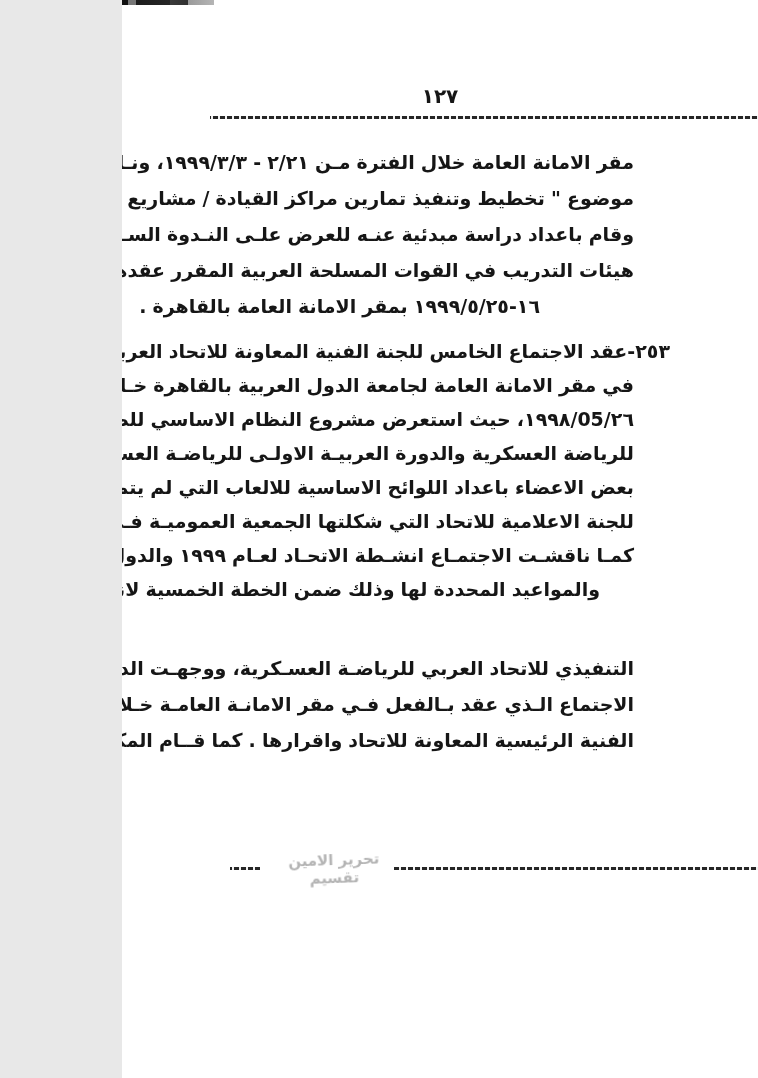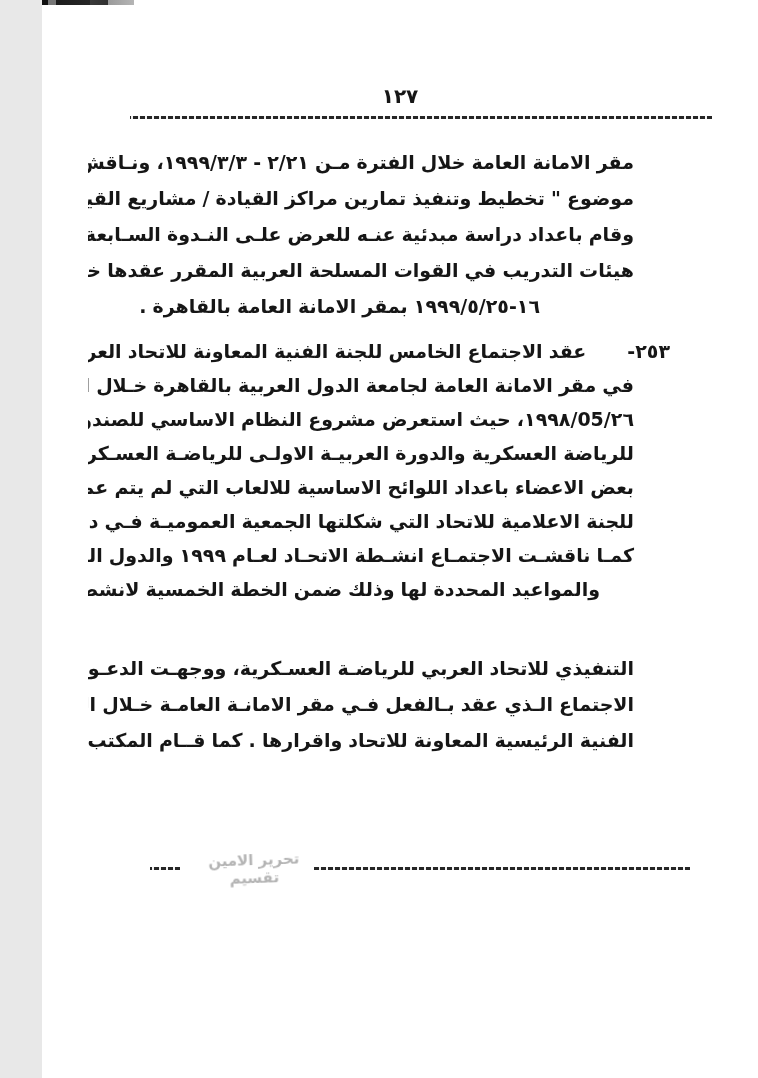--- a/index.html
+++ b/index.html
@@ -1,18 +1,18 @@
 <!DOCTYPE html>
 <html lang="ar" dir="rtl"><head>
 <meta charset="utf-8">
 <style>
   html,body{margin:0;padding:0;background:#e8e8e8;}
   .page{
     position:relative;
-    width:716px;height:1078px;
+    width:636px;height:1078px;
     background:#ffffff;
     overflow:hidden;
     font-family:"DejaVu Sans",sans-serif;
     color:#161616;
     direction:rtl;
   }
   
   .scan-artifact{
     position:absolute;top:0;left:0;width:92px;height:5px;
     background:linear-gradient(90deg,#101010 0%,#101010 7%,#777 7%,#777 15%,#1c1c1c 15%,#262626 52%,#3a3a3a 52%,#303030 72%,#9a9a9a 72%,#b5b5b5 100%);
@@ -55,21 +55,21 @@
     text-align:justify;
     -moz-text-align-last:justify;
     text-align-last:justify;
   }
   .line.indent{padding-left:0;padding-right:36px;}
   .line.last{
     text-align:center;text-align-last:start;-moz-text-align-last:start;
   }
   .line.end-short{padding-right:130px;}
   .line.end-mid{padding-right:70px;}
-  .pnum{font-weight:700;margin-left:41px;}
+  .pnum{font-weight:700;}
 </style>
 </head>
 <body>
 
 <div class="page">
 
   <div class="scan-artifact"></div>
 
   <div class="page-number">١٢٧</div>
 

